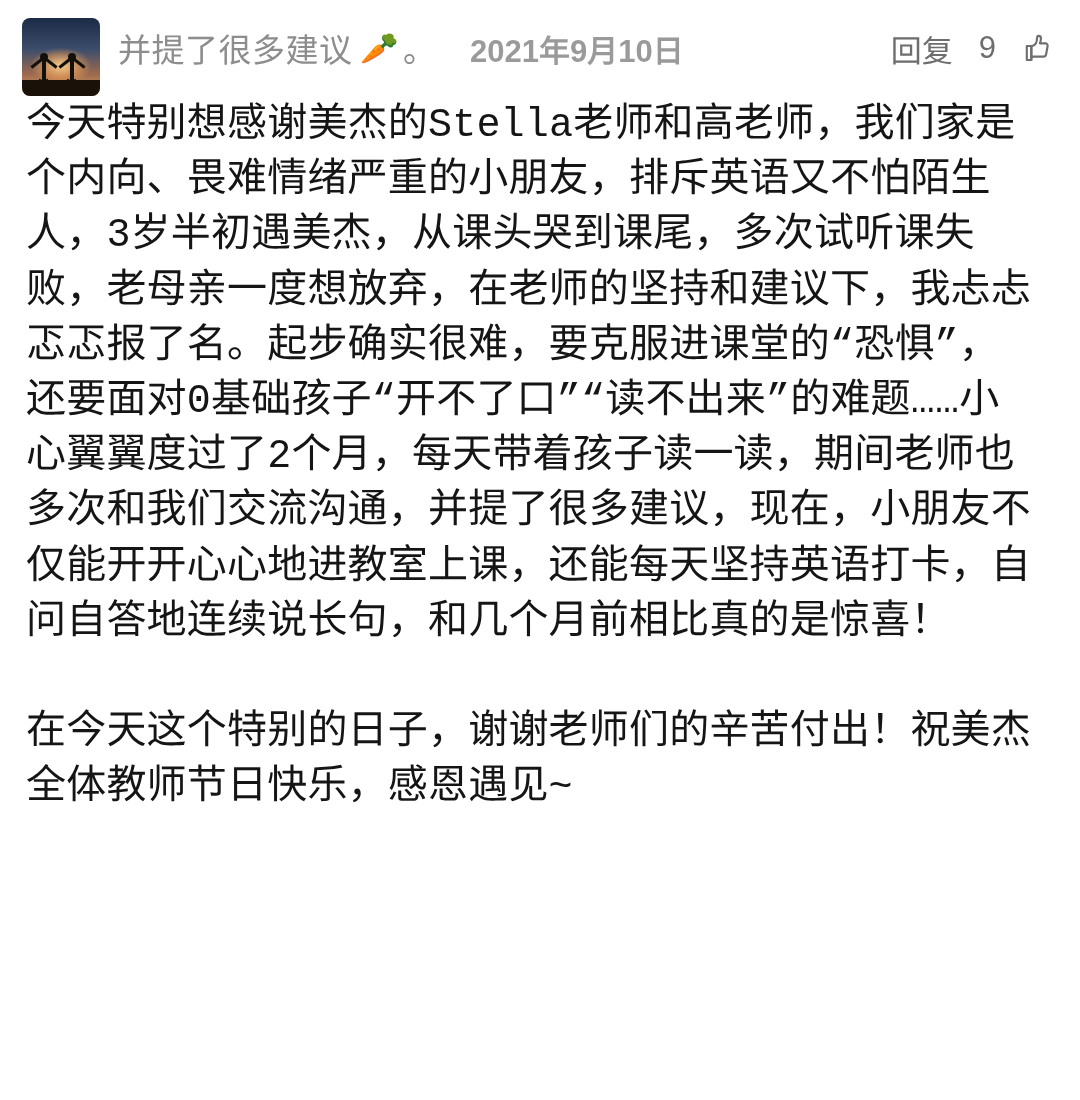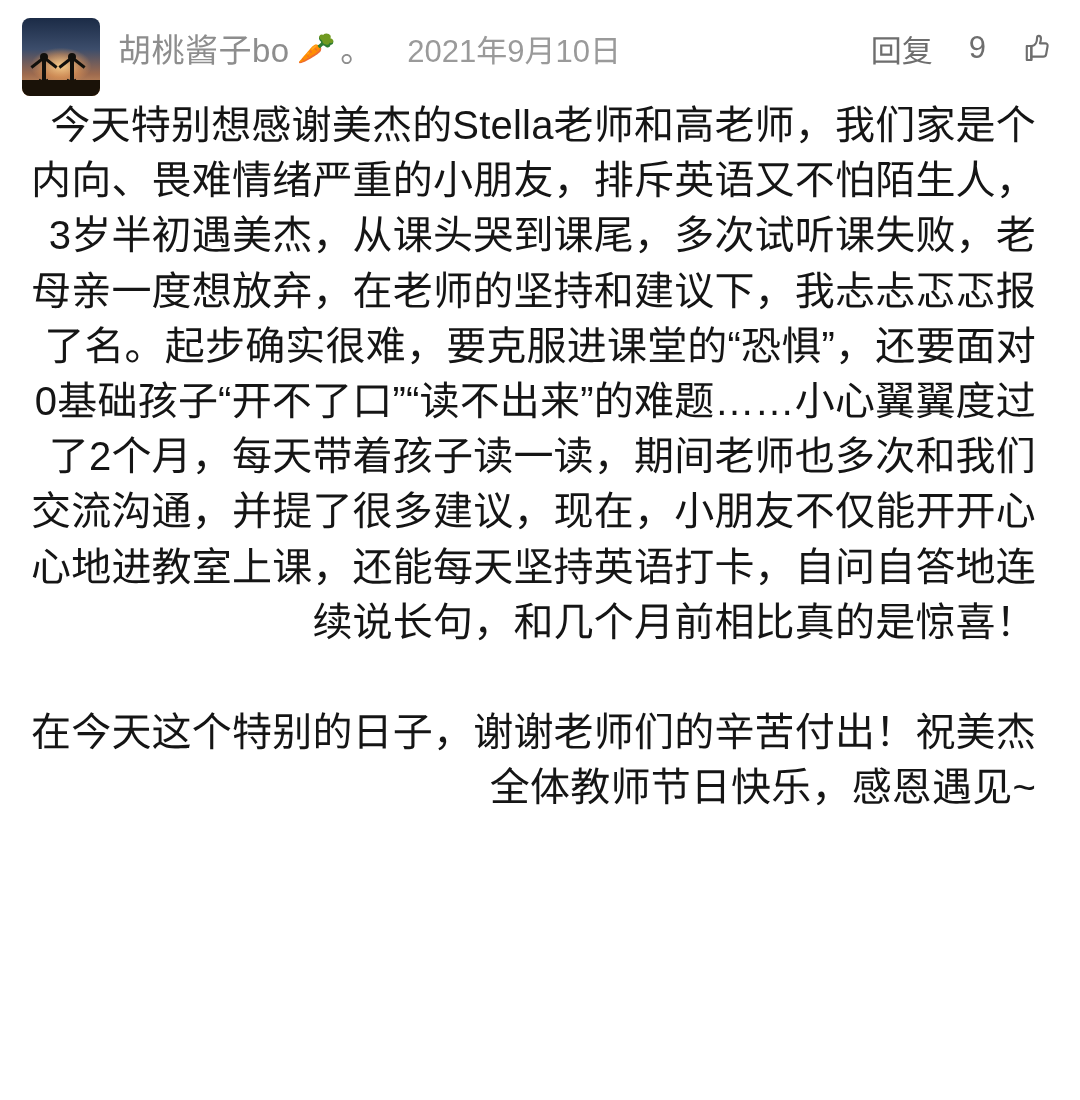--- a/index.html
+++ b/index.html
@@ -108,26 +108,27 @@
     margin: 0 4px 0 8px;
   }
   .name-suffix {
     font-size: 33px;
     color: #8d8d8d;
   }
   .date {
     font-size: 31px;
     color: #9a9a9a;
     margin-left: 34px;
+    font-weight: bold;
   }
   .actions {
     margin-left: auto;
     display: flex;
     align-items: center;
-    gap: 36px;
+    gap: 26px;
     padding-right: 4px;
   }
   .reply-btn {
     font-size: 31px;
     color: #6e6e6e;
     cursor: pointer;
   }
   .like-count {
     font-size: 31px;
     color: #6e6e6e;
@@ -142,22 +143,21 @@
 
   .body-text {
     margin: 2px 16px 0 0;
     padding: 0 6px 0 4px;
     font-size: 40px;
     line-height: 1.38;
     color: #151515;
     letter-spacing: 0.2px;
     white-space: pre-wrap;
     word-break: break-word;
-    font-family: Liberation Sans, sans-serif;
-    text-align: right;
+    font-family: Liberation Mono, monospace;
   }
 </style>
 </head>
 <body>
 
 <div class="comment">
 
   <div class="header-row">
 
     <div class="avatar">
@@ -173,21 +173,21 @@
         <div class="head"></div>
         <div class="arm a"></div>
         <div class="arm b"></div>
         <div class="leg a"></div>
         <div class="leg b"></div>
       </div>
       <div class="ground"></div>
     </div>
 
     <div class="meta">
-      <span class="username">胡桃酱子bo</span>
+      <span class="username">并提了很多建议</span>
       <span class="emoji-carrot">🥕</span>
       <span class="name-suffix">。</span>
       <span class="date">2021年9月10日</span>
 
       <div class="actions">
         <span class="reply-btn">回复</span>
         <span class="like-count">9</span>
         <span class="like-icon">
           <svg width="32" height="32" viewBox="0 0 24 24" fill="none" stroke="#6e6e6e" stroke-width="1.6" stroke-linecap="round" stroke-linejoin="round">
             <path d="M7 21V10.5"></path>

